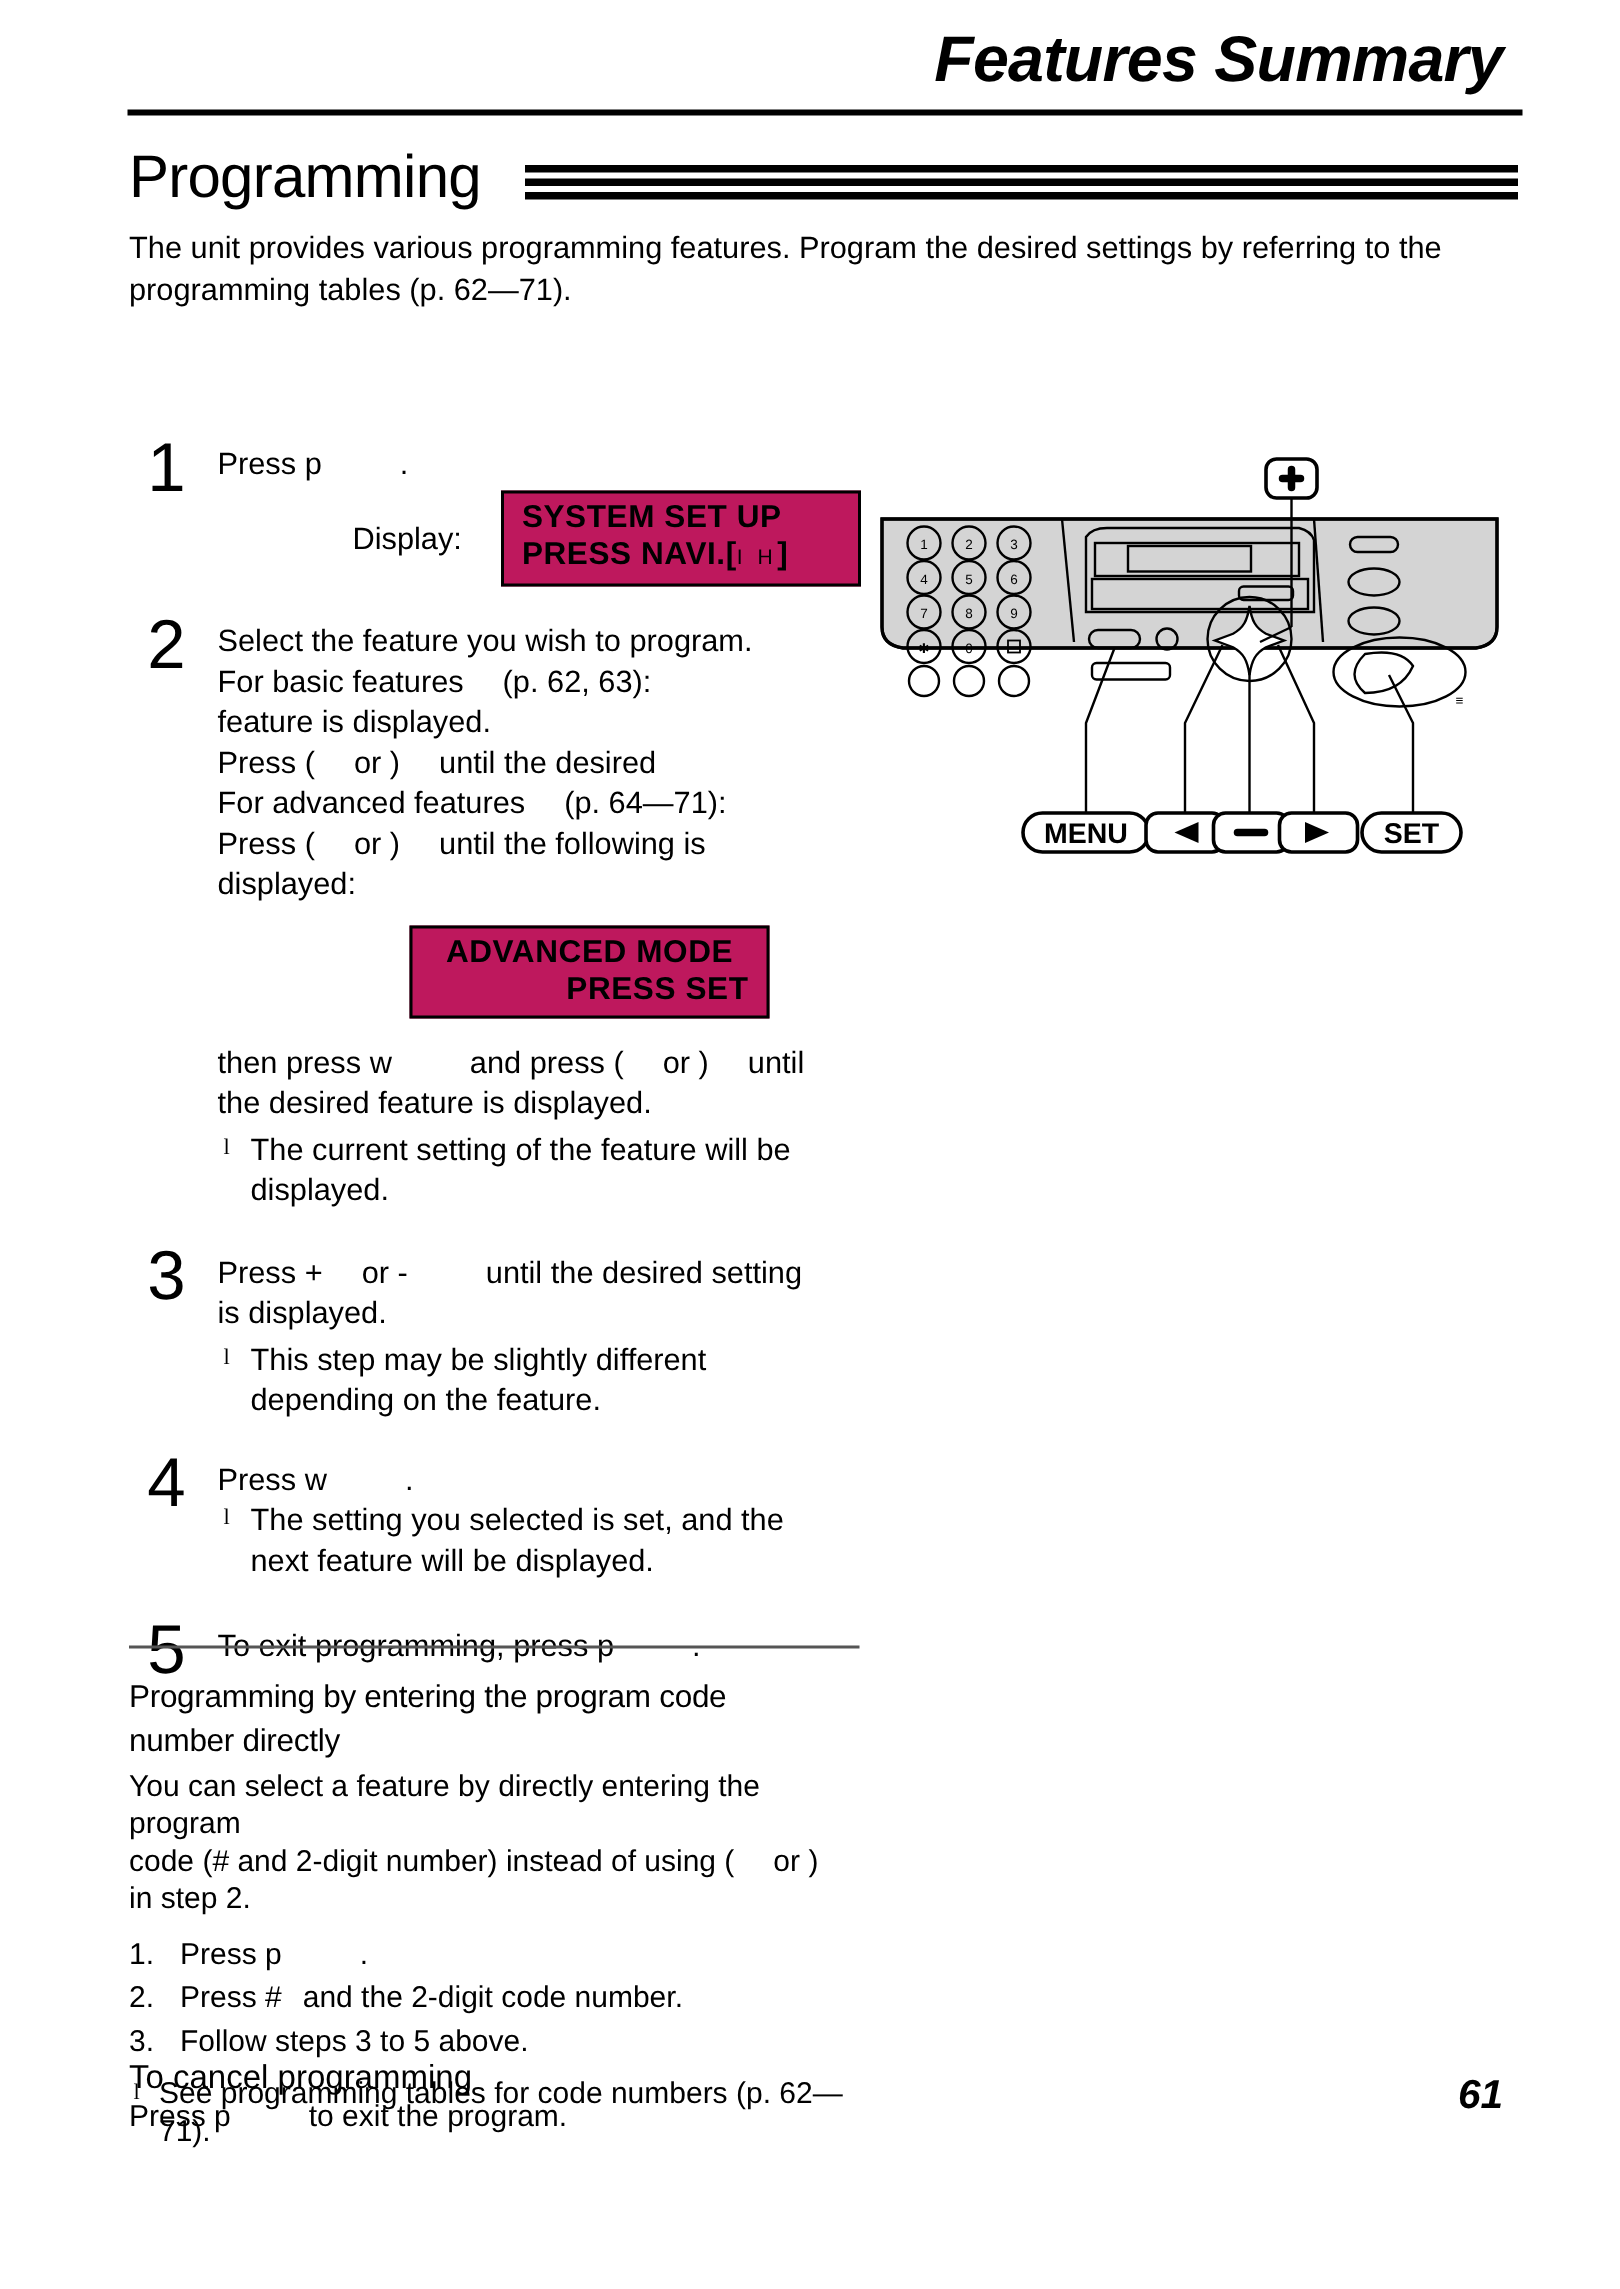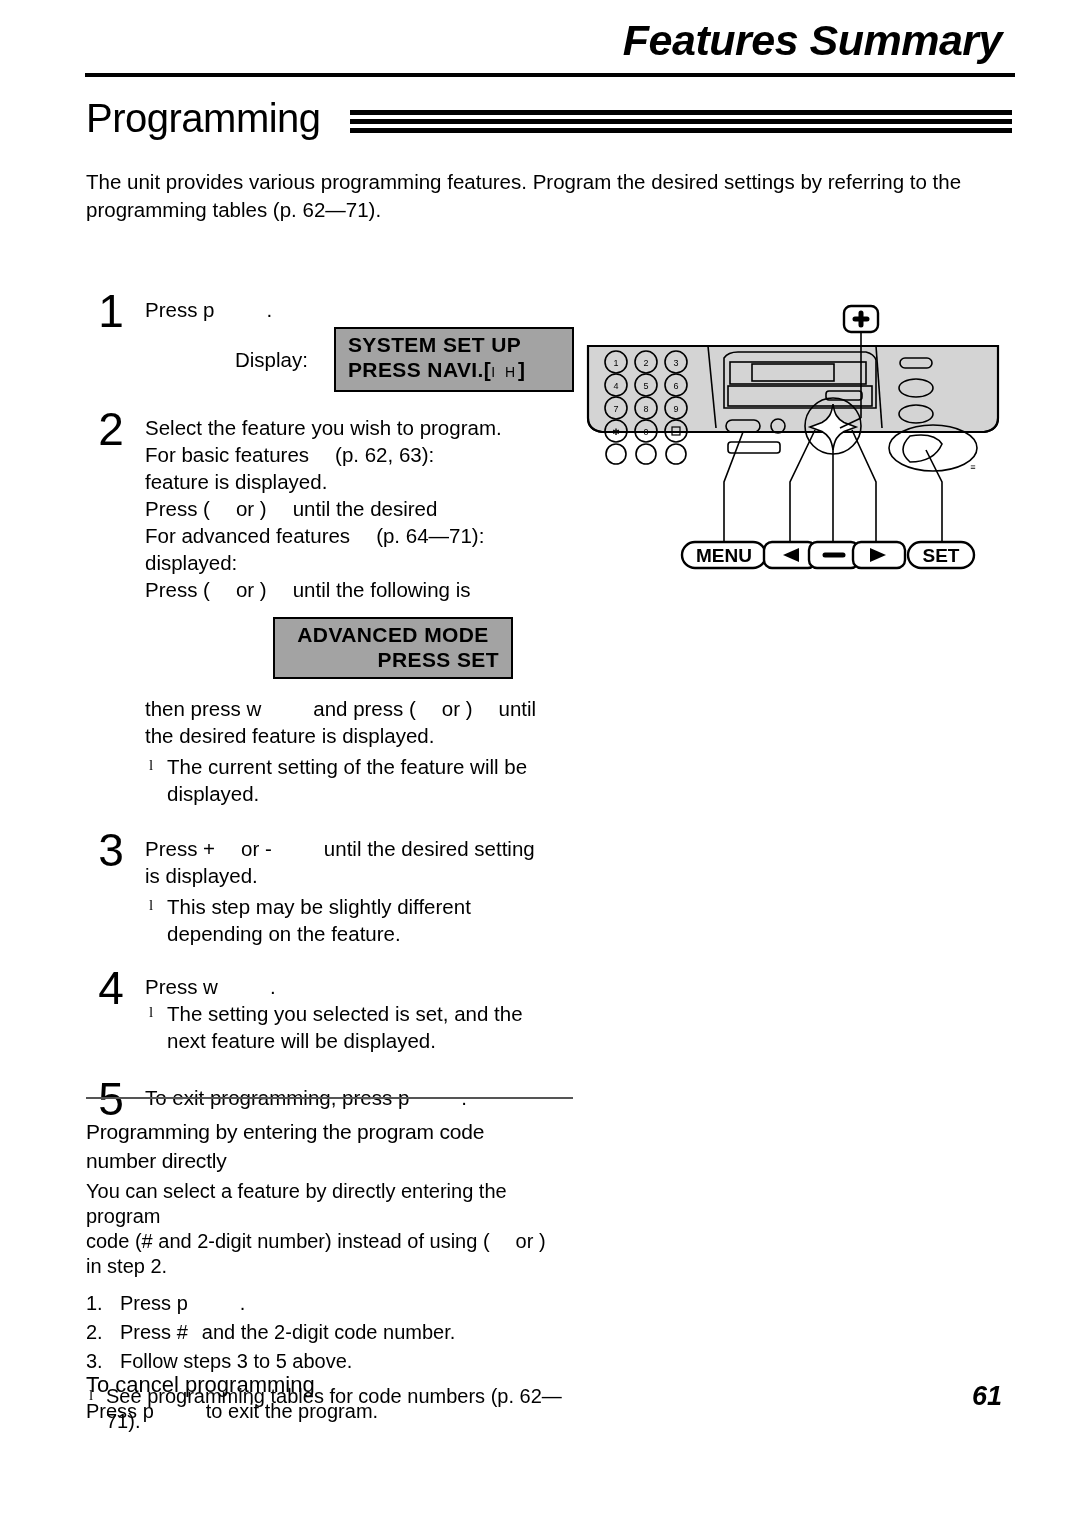--- a/index.html
+++ b/index.html
@@ -58,21 +58,21 @@
     height: 5px;
     background: #000;
     margin-bottom: 4px;
   }
   .title-bars .bar:last-child { margin-bottom: 0; }
 
   
   .intro {
     position: absolute;
     left: 86px;
-    top: 168px;
+    top: 152px;
     width: 910px;
     font-size: 20.5px;
     line-height: 28px;
   }
 
   .subheading {
     position: absolute;
     left: 86px;
     top: 244px;
     font-size: 30px;
@@ -135,21 +135,21 @@
     margin-left: 90px;
   }
   .lcd {
     border: 2.5px solid #000;
     padding: 3px 12px 5px 12px;
     font-size: 21px;
     font-weight: bold;
     line-height: 25px;
     letter-spacing: 0.4px;
     min-width: 212px;
-    background: #a3a3a3;
+    background: #be185d;
   }
   .lcd .lcd-line { white-space: nowrap; }
   .lcd.center { text-align: center; }
   .lcd .nav-small {
     font-size: 14px;
     font-weight: normal;
     letter-spacing: 3px;
   }
   .lcd-standalone {
     margin: 14px 0 0 128px;
@@ -280,22 +280,22 @@
     </div>
 
     <div class="step" style="margin-top:8px;">
       <div class="step-num">2</div>
       <div class="step-body">
         <div>Select the feature you wish to program.</div>
         <div><span>For basic features</span><span class="keygap-s"></span><span>(p. 62, 63):</span></div>
         <div>feature is displayed.</div>
         <div><span>Press (</span><span class="keygap-s"></span><span>or )</span><span class="keygap-s"></span><span>until the desired</span></div>
         <div><span>For advanced features</span><span class="keygap-s"></span><span>(p. 64—71):</span></div>
+        <div><span>Press (</span><span class="keygap-s"></span><span>or )</span><span class="keygap-s"></span><span>until the following is</span></div>
         <div>displayed:</div>
-        <div><span>Press (</span><span class="keygap-s"></span><span>or )</span><span class="keygap-s"></span><span>until the following is</span></div>
 
         <div class="lcd center lcd-standalone">
           <div class="lcd-line">ADVANCED MODE</div>
           <div class="lcd-line" style="text-align:right;">PRESS SET</div>
         </div>
 
         <div style="margin-top:16px;"><span>then press </span><span>w</span><span class="keygap"></span><span>and press (</span><span class="keygap-s"></span><span>or )</span><span class="keygap-s"></span><span>until</span></div>
         <div>the desired feature is displayed.</div>
         <div class="bullet-line" style="margin-top:4px;">
           <span class="bullet">l</span>

